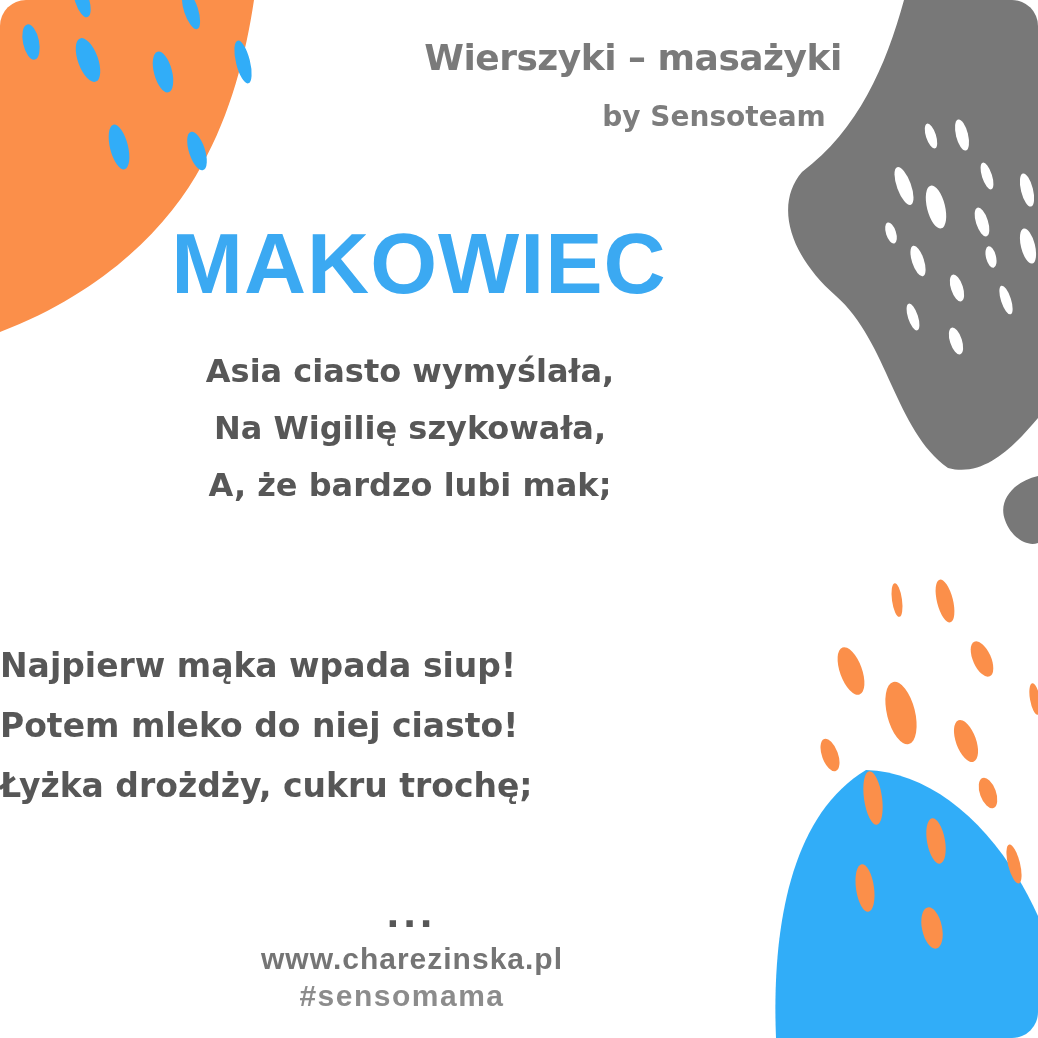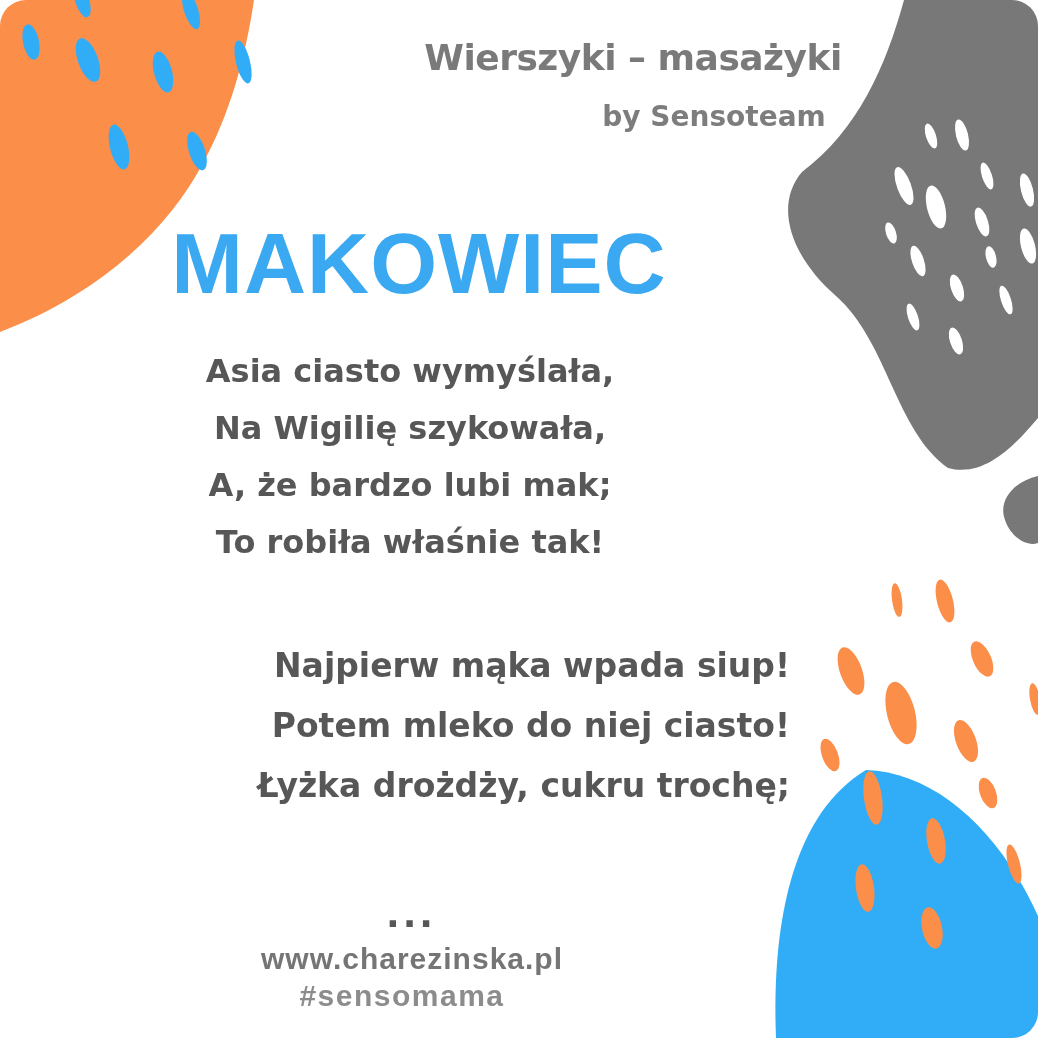--- a/index.html
+++ b/index.html
@@ -9,21 +9,21 @@
   }
   #decor{position:absolute;left:0;top:0;width:1038px;height:1038px;z-index:0;}
   .txt{position:absolute;text-align:center;z-index:2;white-space:pre;}
   .hand{font-family:"DejaVu Sans",sans-serif;font-weight:700;}
   .header-title{left:380px;top:32px;width:506px;font-size:36px;line-height:52px;letter-spacing:-0.5px;color:#7a7a7a;}
   .header-subtitle{left:514px;top:98px;width:400px;font-size:28px;line-height:38px;color:#7d7d7d;}
   .poem-title{left:0;top:215px;width:838px;font-size:86px;line-height:96px;font-weight:bold;letter-spacing:1px;color:#3ba9f2;}
   .stanza1{position:absolute;left:0;top:343px;width:820px;z-index:2;}
   .stanza1 .line{font-size:32px;line-height:57px;color:#575757;text-align:center;}
   .stanza2{position:absolute;left:0;top:636px;width:790px;z-index:2;}
-  .stanza2 .line{font-size:33px;line-height:60px;color:#575757;text-align:right;}
+  .stanza2 .line{font-size:33px;line-height:60px;color:#575757;text-align:left;}
   .ellipsis{left:0;top:893px;width:822px;font-size:36px;line-height:44px;letter-spacing:3px;color:#575757;}
   .website{left:0;top:940px;width:824px;font-size:30px;line-height:38px;font-weight:bold;letter-spacing:1px;color:#757575;}
   .hashtag{left:0;top:977px;width:804px;font-size:30px;line-height:38px;font-weight:bold;letter-spacing:1.5px;color:#8c8c8c;}
 </style>
 </head>
 <body>
 
 <div class="canvas">
 
   <svg id="decor" viewBox="0 0 1038 1038" xmlns="http://www.w3.org/2000/svg">
@@ -78,21 +78,20 @@
 
   <div class="txt hand header-title">Wierszyki – masażyki</div>
   <div class="txt hand header-subtitle">by Sensoteam</div>
 
   <div class="txt poem-title" style="color: rgb(59, 169, 242);">MAKOWIEC</div>
 
   <div class="stanza1">
     <div class="line hand">Asia ciasto wymyślała,</div>
     <div class="line hand">Na Wigilię szykowała,</div>
     <div class="line hand">A, że bardzo lubi mak;</div>
-    <div class="line hand">To robiła właśnie tak!</div>
   </div>
 
   <div class="stanza2">
     <div class="line hand">Najpierw mąka wpada siup!</div>
     <div class="line hand">Potem mleko do niej ciasto!</div>
     <div class="line hand">Łyżka drożdży, cukru trochę;</div>
   </div>
 
   <div class="txt hand ellipsis">...</div>
 

